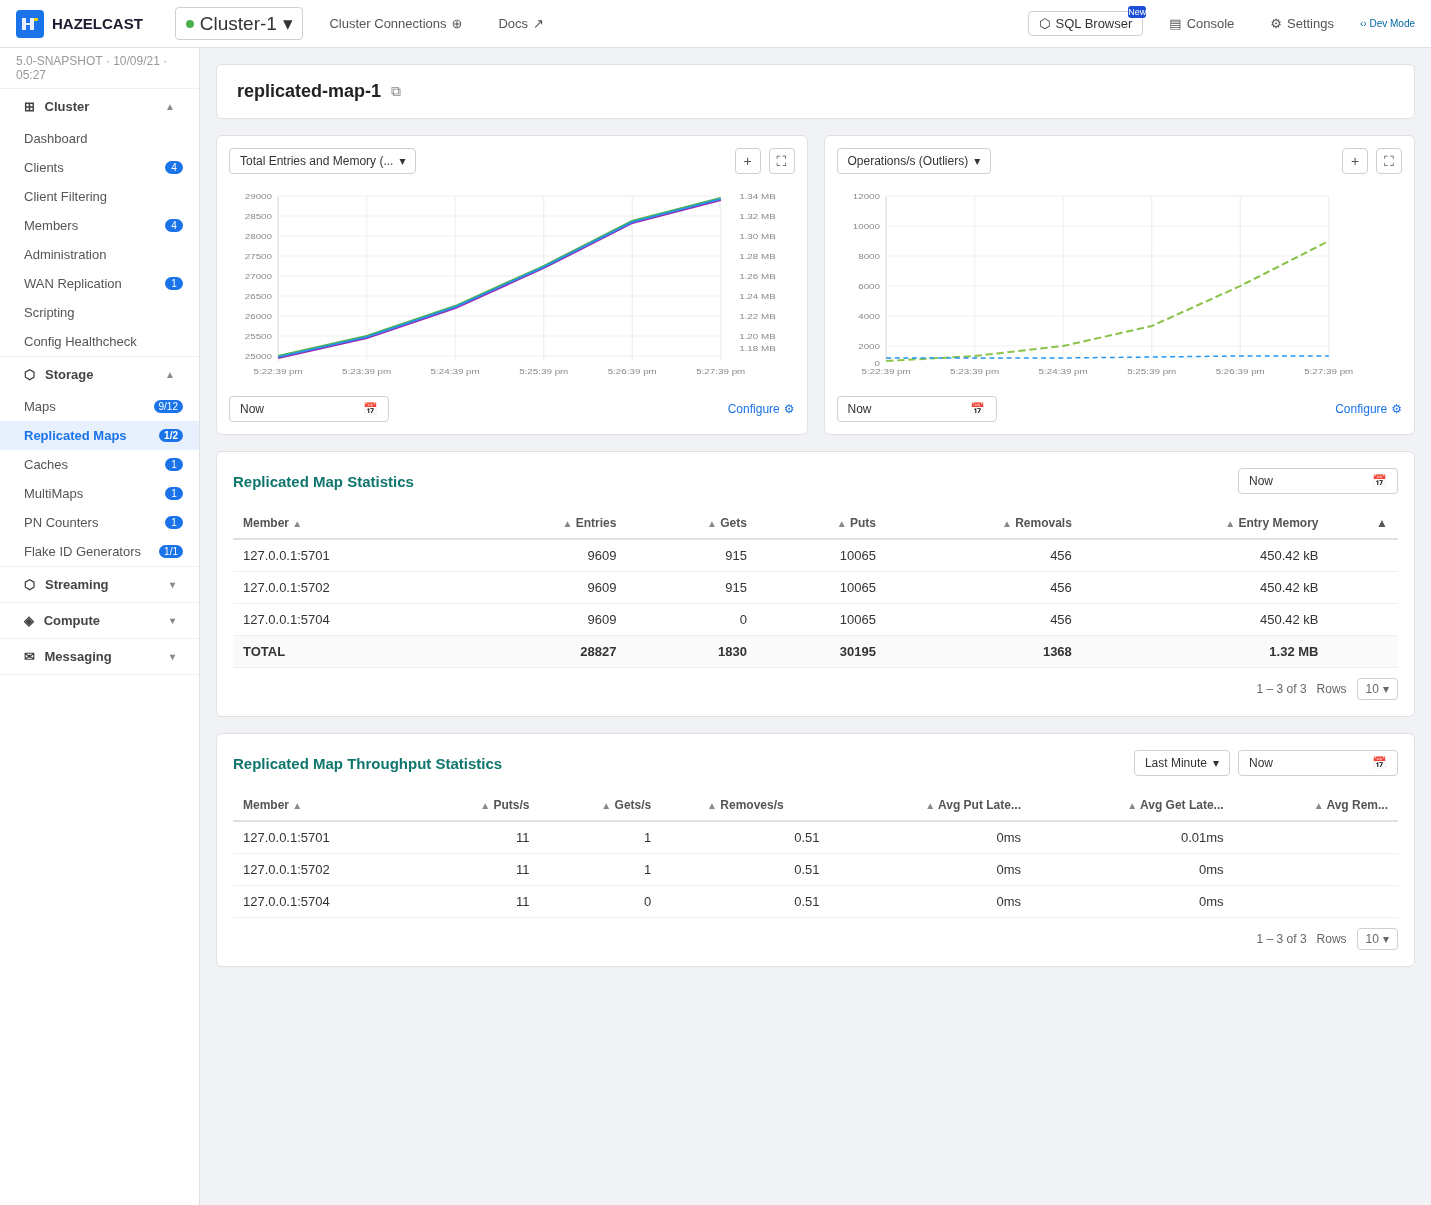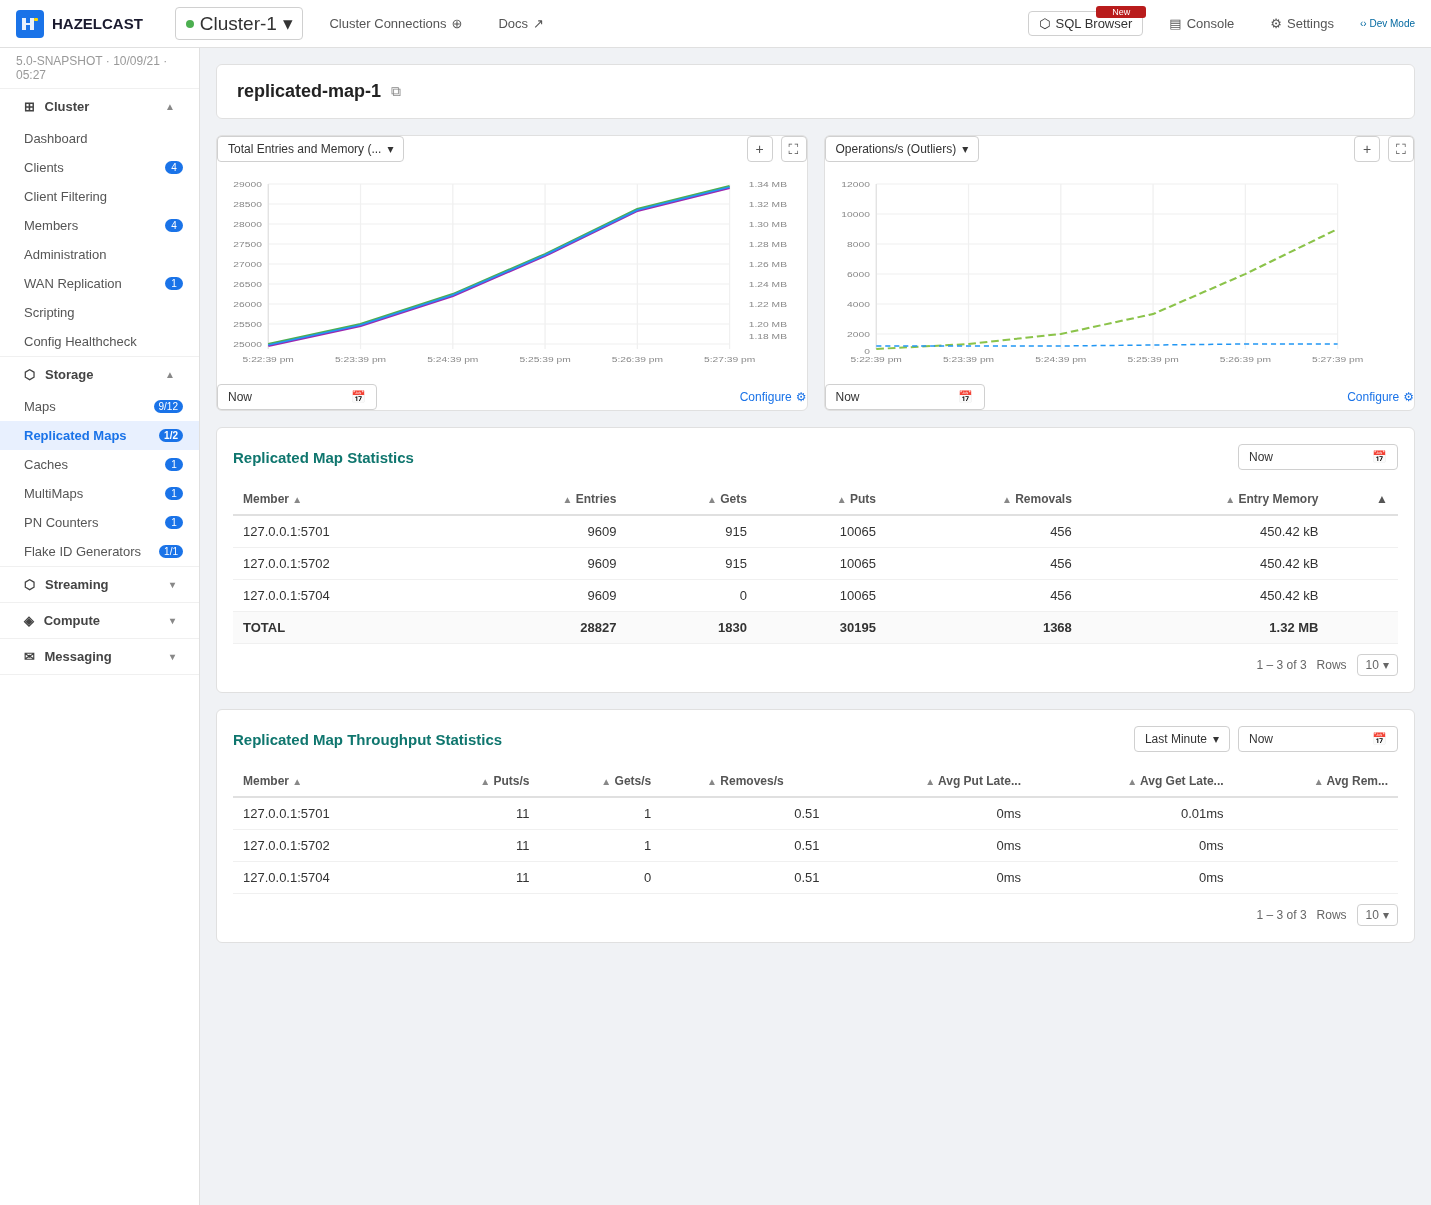--- a/index.html
+++ b/index.html
@@ -6,21 +6,21 @@
     body { font-family: -apple-system, BlinkMacSystemFont, 'Segoe UI', sans-serif; font-size: 13px; background: #f0f2f5; color: #333; display: flex; flex-direction: column; height: 100vh; overflow: hidden; }
 
     
     .topnav { display: flex; align-items: center; background: #fff; border-bottom: 1px solid #e0e0e0; padding: 0 16px; height: 48px; gap: 16px; flex-shrink: 0; }
     .logo { display: flex; align-items: center; gap: 8px; font-weight: 700; font-size: 15px; color: #1a1a2e; margin-right: 16px; }
     .logo-icon { width: 28px; height: 28px; }
     .cluster-selector { display: flex; align-items: center; gap: 6px; border: 1px solid #d0d0d0; border-radius: 4px; padding: 4px 10px; cursor: pointer; font-size: 19px; }
     .cluster-dot { width: 8px; height: 8px; background: #4caf50; border-radius: 50%; }
     .nav-btn { display: flex; align-items: center; gap: 5px; padding: 4px 10px; cursor: pointer; font-size: 13px; color: #555; border: none; background: none; }
     .sql-btn { background: #fff; border: 1px solid #d0d0d0; border-radius: 4px; padding: 4px 10px; display: flex; align-items: center; gap: 5px; cursor: pointer; font-size: 13px; position: relative; }
-    .new-badge { background: #b91c1c; color: #fff; font-size: 9px; padding: 1px 16px; border-radius: 3px; position: absolute; top: -6px; right: -4px; text-align: center; }
+    .new-badge { background: #1d4ed8; color: #fff; font-size: 9px; padding: 1px 0; border-radius: 3px; position: absolute; top: -6px; right: -4px; text-align: center; }
     .dev-mode-btn { color: #0369a1; font-size: 10px; border: none; background: none; cursor: pointer; margin-left: auto; }
     .spacer { flex: 1; }
 
     
     .app-body { display: flex; flex: 1; overflow: hidden; }
 
     
     .sidebar { width: 200px; background: #fff; border-right: 1px solid #e0e0e0; display: flex; flex-direction: column; overflow-y: auto; flex-shrink: 0; }
     .version-tag { font-size: 12px; color: #999; padding: 6px 16px; border-bottom: 1px solid #f0f0f0; }
     .sidebar-section { border-bottom: 1px solid #f0f0f0; }
@@ -31,21 +31,21 @@
     .sidebar-badge.active-badge { background: #1a73e8; }
     .chevron { font-size: 10px; color: #888; }
 
     
     .main-content { flex: 1; overflow-y: auto; padding: 16px; border-radius: 16px; }
     .page-header { display: flex; align-items: center; gap: 10px; margin-bottom: 16px; background: #fff; padding: 16px 20px; border-radius: 6px; border: 1px solid #e0e0e0; }
     .page-title { font-size: 18px; font-weight: 600; color: #222; }
 
     
     .charts-row { display: flex; gap: 16px; margin-bottom: 16px; }
-    .chart-card { flex: 1; background: #fff; border: 1px solid #e0e0e0; border-radius: 6px; padding: 0; }
+    .chart-card { flex: 1; background: #fff; border: 1px solid #e0e0e0; border-radius: 6px; padding: 12px; }
     .chart-toolbar { display: flex; align-items: center; justify-content: space-between; margin-bottom: 12px; }
     .chart-select { display: flex; align-items: center; gap: 6px; border: 1px solid #d0d0d0; border-radius: 4px; padding: 5px 10px; font-size: 12px; cursor: pointer; max-width: 220px; }
     .chart-icons { display: flex; gap: 8px; }
     .chart-icon-btn { width: 26px; height: 26px; border: 1px solid #d0d0d0; border-radius: 4px; display: flex; align-items: center; justify-content: center; cursor: pointer; color: #555; font-size: 14px; }
     .chart-area { position: relative; height: 200px; }
     .chart-footer { display: flex; align-items: center; justify-content: space-between; margin-top: 10px; }
     .time-input { display: flex; align-items: center; gap: 6px; border: 1px solid #d0d0d0; border-radius: 4px; padding: 5px 10px; font-size: 12px; width: 160px; }
     .configure-btn { color: #1a73e8; font-size: 12px; cursor: pointer; display: flex; align-items: center; gap: 4px; }
 
     

